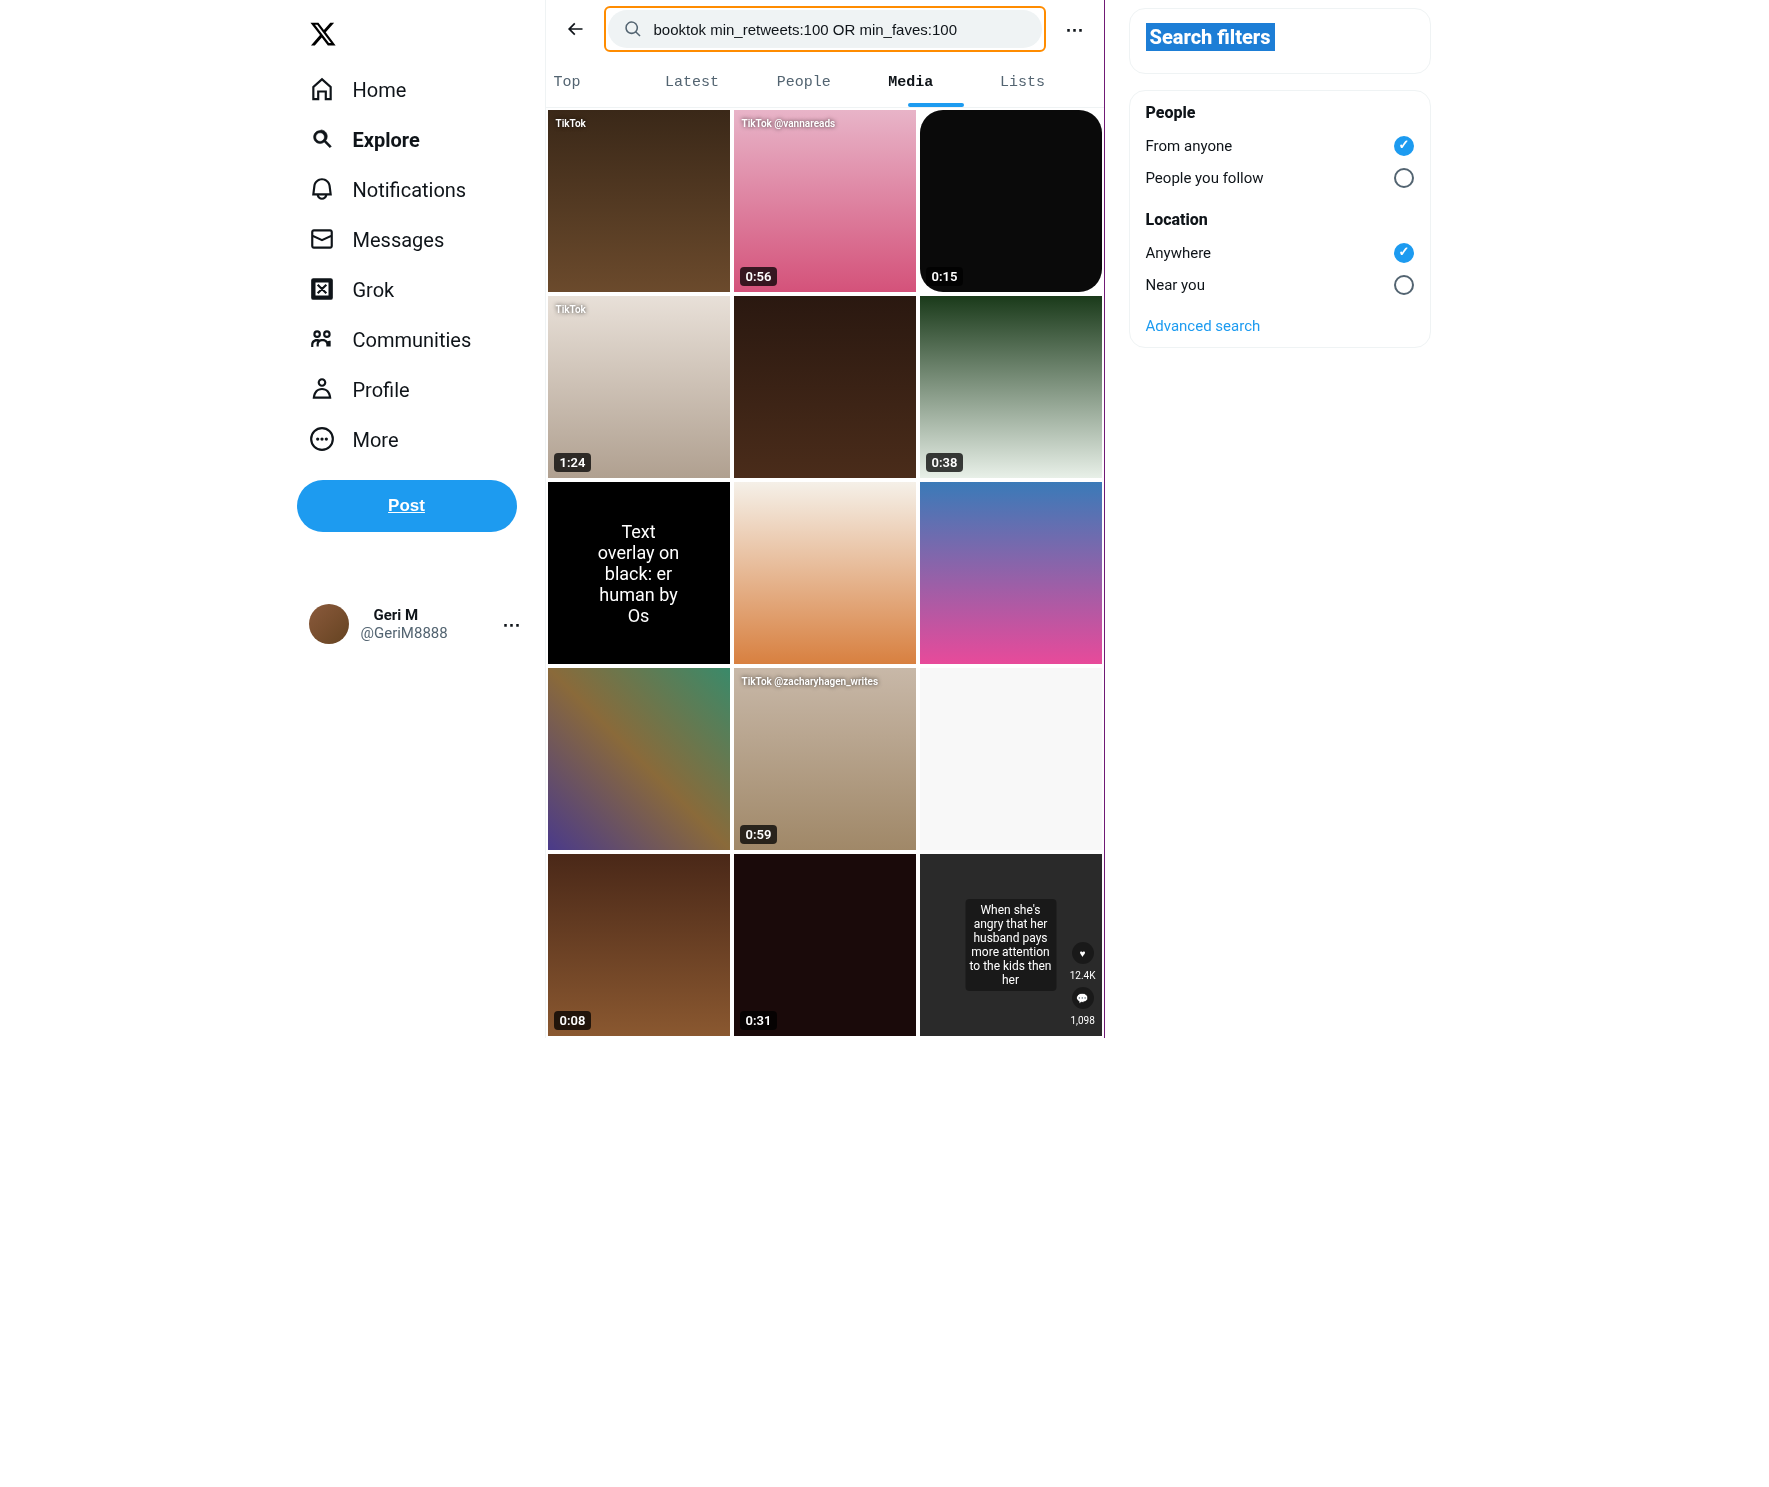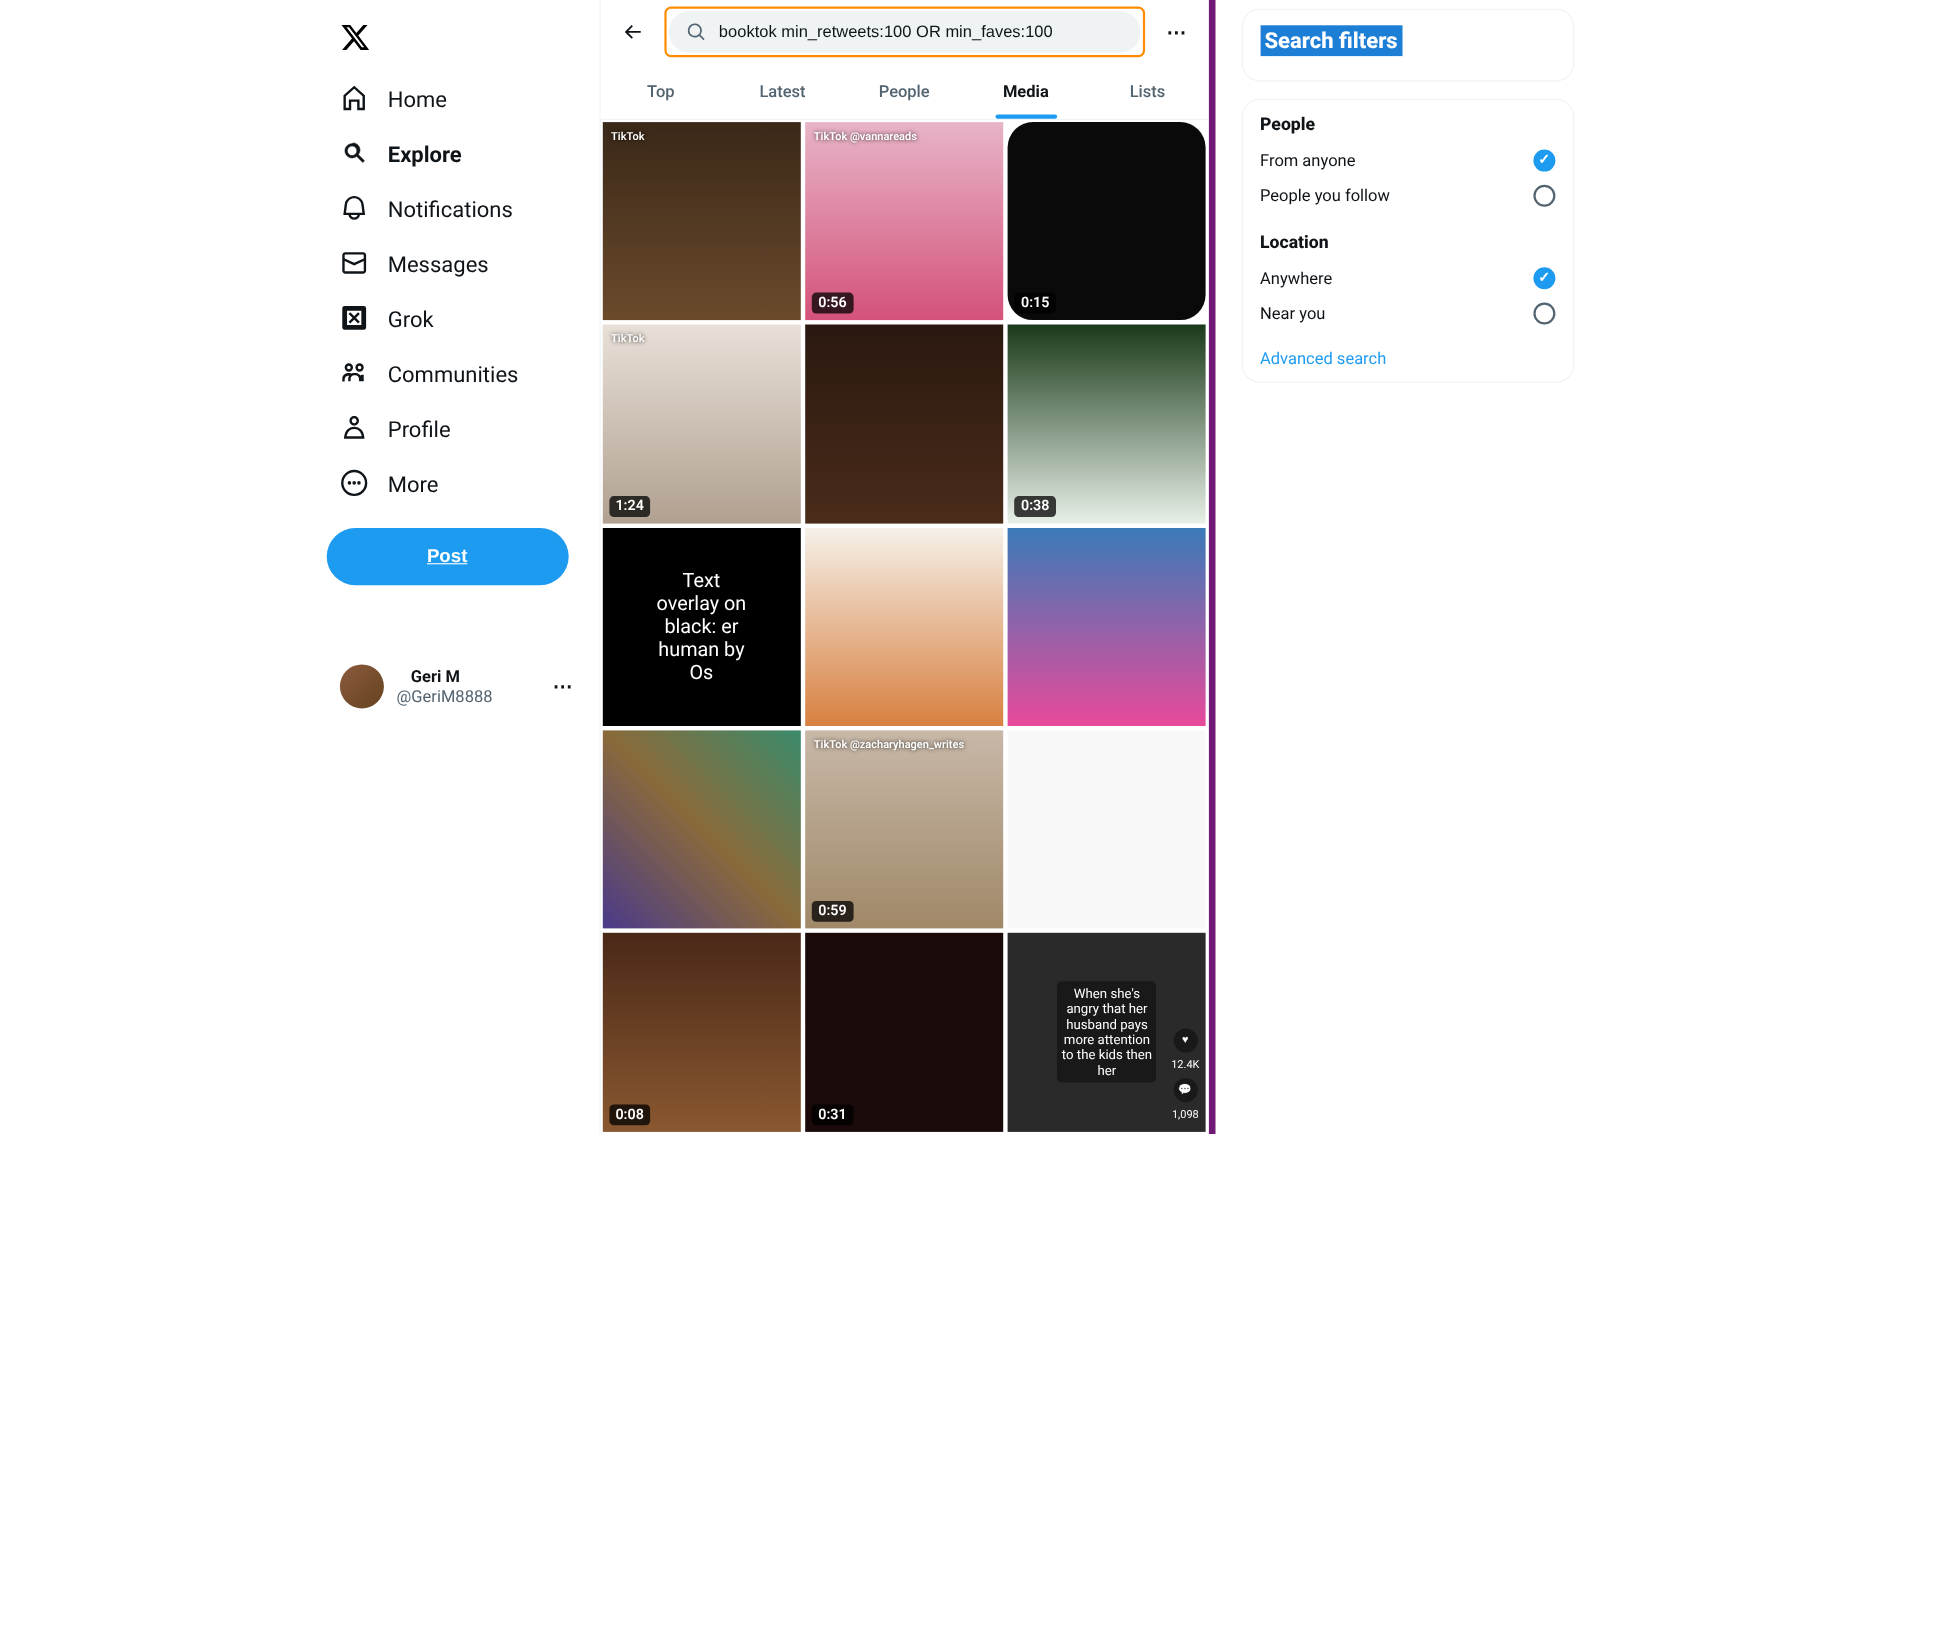--- a/index.html
+++ b/index.html
@@ -16,32 +16,32 @@
 .nav-icon svg { width: 26px; height: 26px; fill: #0f1419; }
 .post-btn { margin-top: 16px; background: #1d9bf0; color: #fff; border: none; border-radius: 9999px; padding: 16px; font-size: 17px; font-weight: 700; cursor: pointer; width: 220px; text-decoration: underline; }
 .account { margin-top: 60px; display: flex; align-items: center; gap: 12px; padding: 12px; border-radius: 9999px; cursor: pointer; }
 .avatar { width: 40px; height: 40px; border-radius: 50%; background: linear-gradient(135deg, #8b5a3c, #654321); flex-shrink: 0; }
 .account-names { display: flex; flex-direction: column; flex: 1; }
 .display-name { font-weight: 700; font-size: 15px; margin-left: 13px; }
 .handle { color: #536471; font-size: 15px; }
 .account-more { font-size: 18px; font-weight: 700; }
 
 
-.main { width: 560px; border-left: 1px solid #eff3f4; border-right: 6px solid #701a75; }
+.main { width: 560px; border-left: 1px solid #eff3f4; border-right: 1px solid #701a75; }
 .header-row { display: flex; align-items: center; padding: 6px 12px; gap: 12px; }
 .back-btn { width: 34px; height: 34px; border-radius: 50%; display: flex; align-items: center; justify-content: center; cursor: pointer; }
 .back-btn svg { width: 20px; height: 20px; fill: #0f1419; }
 .search-wrap { flex: 1; border: 2px solid #ff8c00; border-radius: 6px; padding: 2px; }
 .search-box { background: #eff3f4; border-radius: 9999px; display: flex; align-items: center; padding: 10px 16px; gap: 12px; }
 .search-box svg { width: 18px; height: 18px; fill: #536471; }
 .search-input { border: none; background: transparent; outline: none; flex: 1; font-size: 15px; color: #0f1419; }
 .header-more { width: 34px; height: 34px; border-radius: 50%; display: flex; align-items: center; justify-content: center; cursor: pointer; font-size: 18px; font-weight: 700; }
 
 .tabs { display: flex; border-bottom: 1px solid #eff3f4; }
-.tab { flex: 1; text-align: center; padding: 16px 8px; font-size: 15px; font-weight: 500; color: #536471; cursor: pointer; position: relative; }
+.tab { flex: 1; padding: 16px 8px; font-size: 15px; font-weight: 500; color: #536471; cursor: pointer; position: relative; font-family: Liberation Mono, monospace; }
 .tab.active { color: #0f1419; font-weight: 700; }
 .tab.active::after { content: ""; position: absolute; bottom: 0; left: 50%; transform: translateX(-50%); width: 56px; height: 4px; background: #1d9bf0; border-radius: 2px; }
 
 .media-grid { display: grid; grid-template-columns: repeat(3, 1fr); gap: 4px; padding: 2px; }
 .media-tile { position: relative; aspect-ratio: 1/1; background: #333; overflow: hidden; cursor: pointer; }
 .duration { position: absolute; bottom: 6px; left: 6px; background: rgba(0,0,0,0.75); color: #fff; font-size: 13px; font-weight: 600; padding: 2px 6px; border-radius: 4px; }
 .tile-caption { position: absolute; top: 50%; left: 50%; transform: translate(-50%,-50%); color: #fff; font-size: 12px; text-align: center; padding: 4px; background: rgba(0,0,0,0.4); border-radius: 4px; max-width: 90%; }
 .watermark { position: absolute; top: 8px; left: 8px; color: #fff; font-size: 10px; font-weight: 600; text-shadow: 0 0 4px rgba(0,0,0,0.8); }
 .overlay-icons { position: absolute; right: 6px; bottom: 10px; display: flex; flex-direction: column; gap: 6px; align-items: center; color: #fff; font-size: 10px; }
 .overlay-icons .ic { width: 22px; height: 22px; border-radius: 50%; background: rgba(0,0,0,0.4); display: flex; align-items: center; justify-content: center; }

